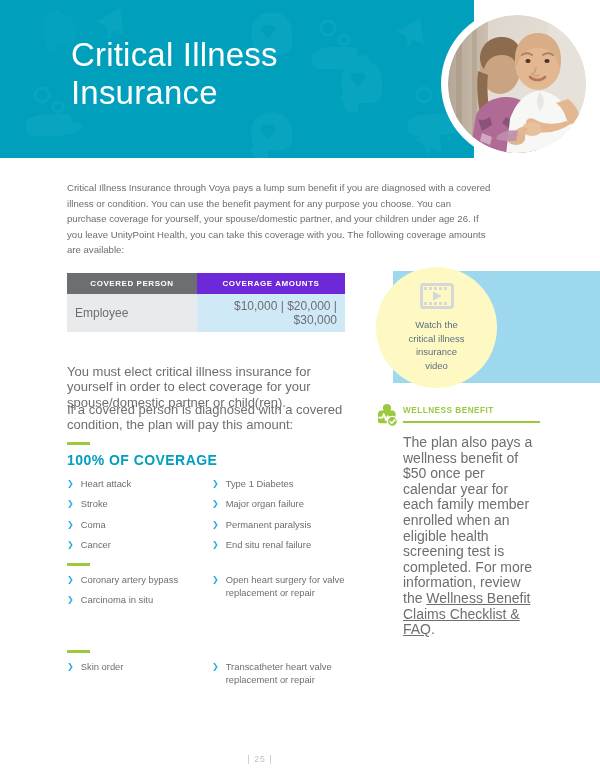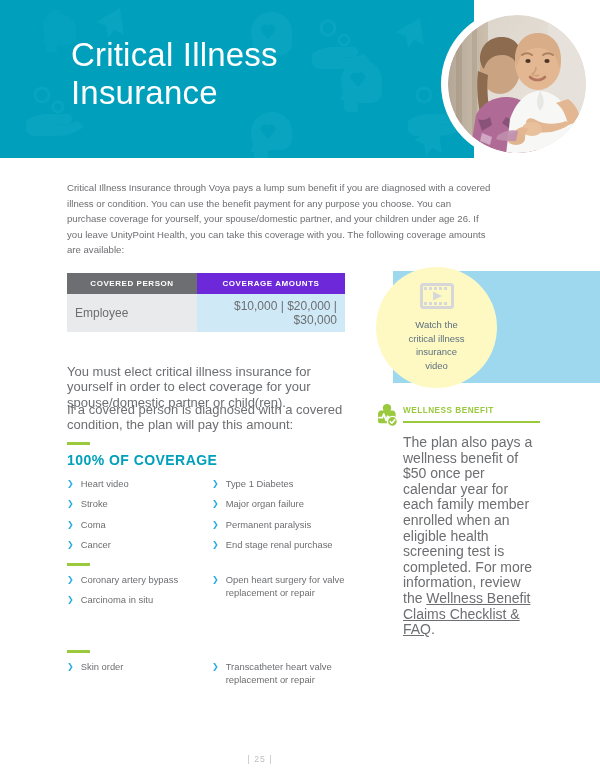--- a/index.html
+++ b/index.html
@@ -419,21 +419,21 @@
   </div>
 </div>
 
 <div class="section sec-100">
   <div class="sec-bar"></div>
   <div class="sec-title">100% OF COVERAGE</div>
   <div class="sec-cols">
     <div class="sec-col col-1">
       <div class="sec-item">
           <span class="chev">❯</span>
-          <span class="txt">Heart video</span>
+          <span class="txt">Heart attack</span>
         </div>
       <div class="sec-item">
           <span class="chev">❯</span>
           <span class="txt">Stroke</span>
         </div>
       <div class="sec-item">
           <span class="chev">❯</span>
           <span class="txt">Coma</span>
         </div>
       <div class="sec-item">
@@ -449,21 +449,21 @@
       <div class="sec-item">
           <span class="chev">❯</span>
           <span class="txt">Major organ failure</span>
         </div>
       <div class="sec-item">
           <span class="chev">❯</span>
           <span class="txt">Permanent paralysis</span>
         </div>
       <div class="sec-item">
           <span class="chev">❯</span>
-          <span class="txt">End stage renal purchase</span>
+          <span class="txt">End situ renal failure</span>
         </div>
     </div>
   </div>
 </div>
 
 <div class="section sec-25">
   <div class="sec-bar"></div>
   <div class="sec-cols">
     <div class="sec-col col-1">
       <div class="sec-item">

